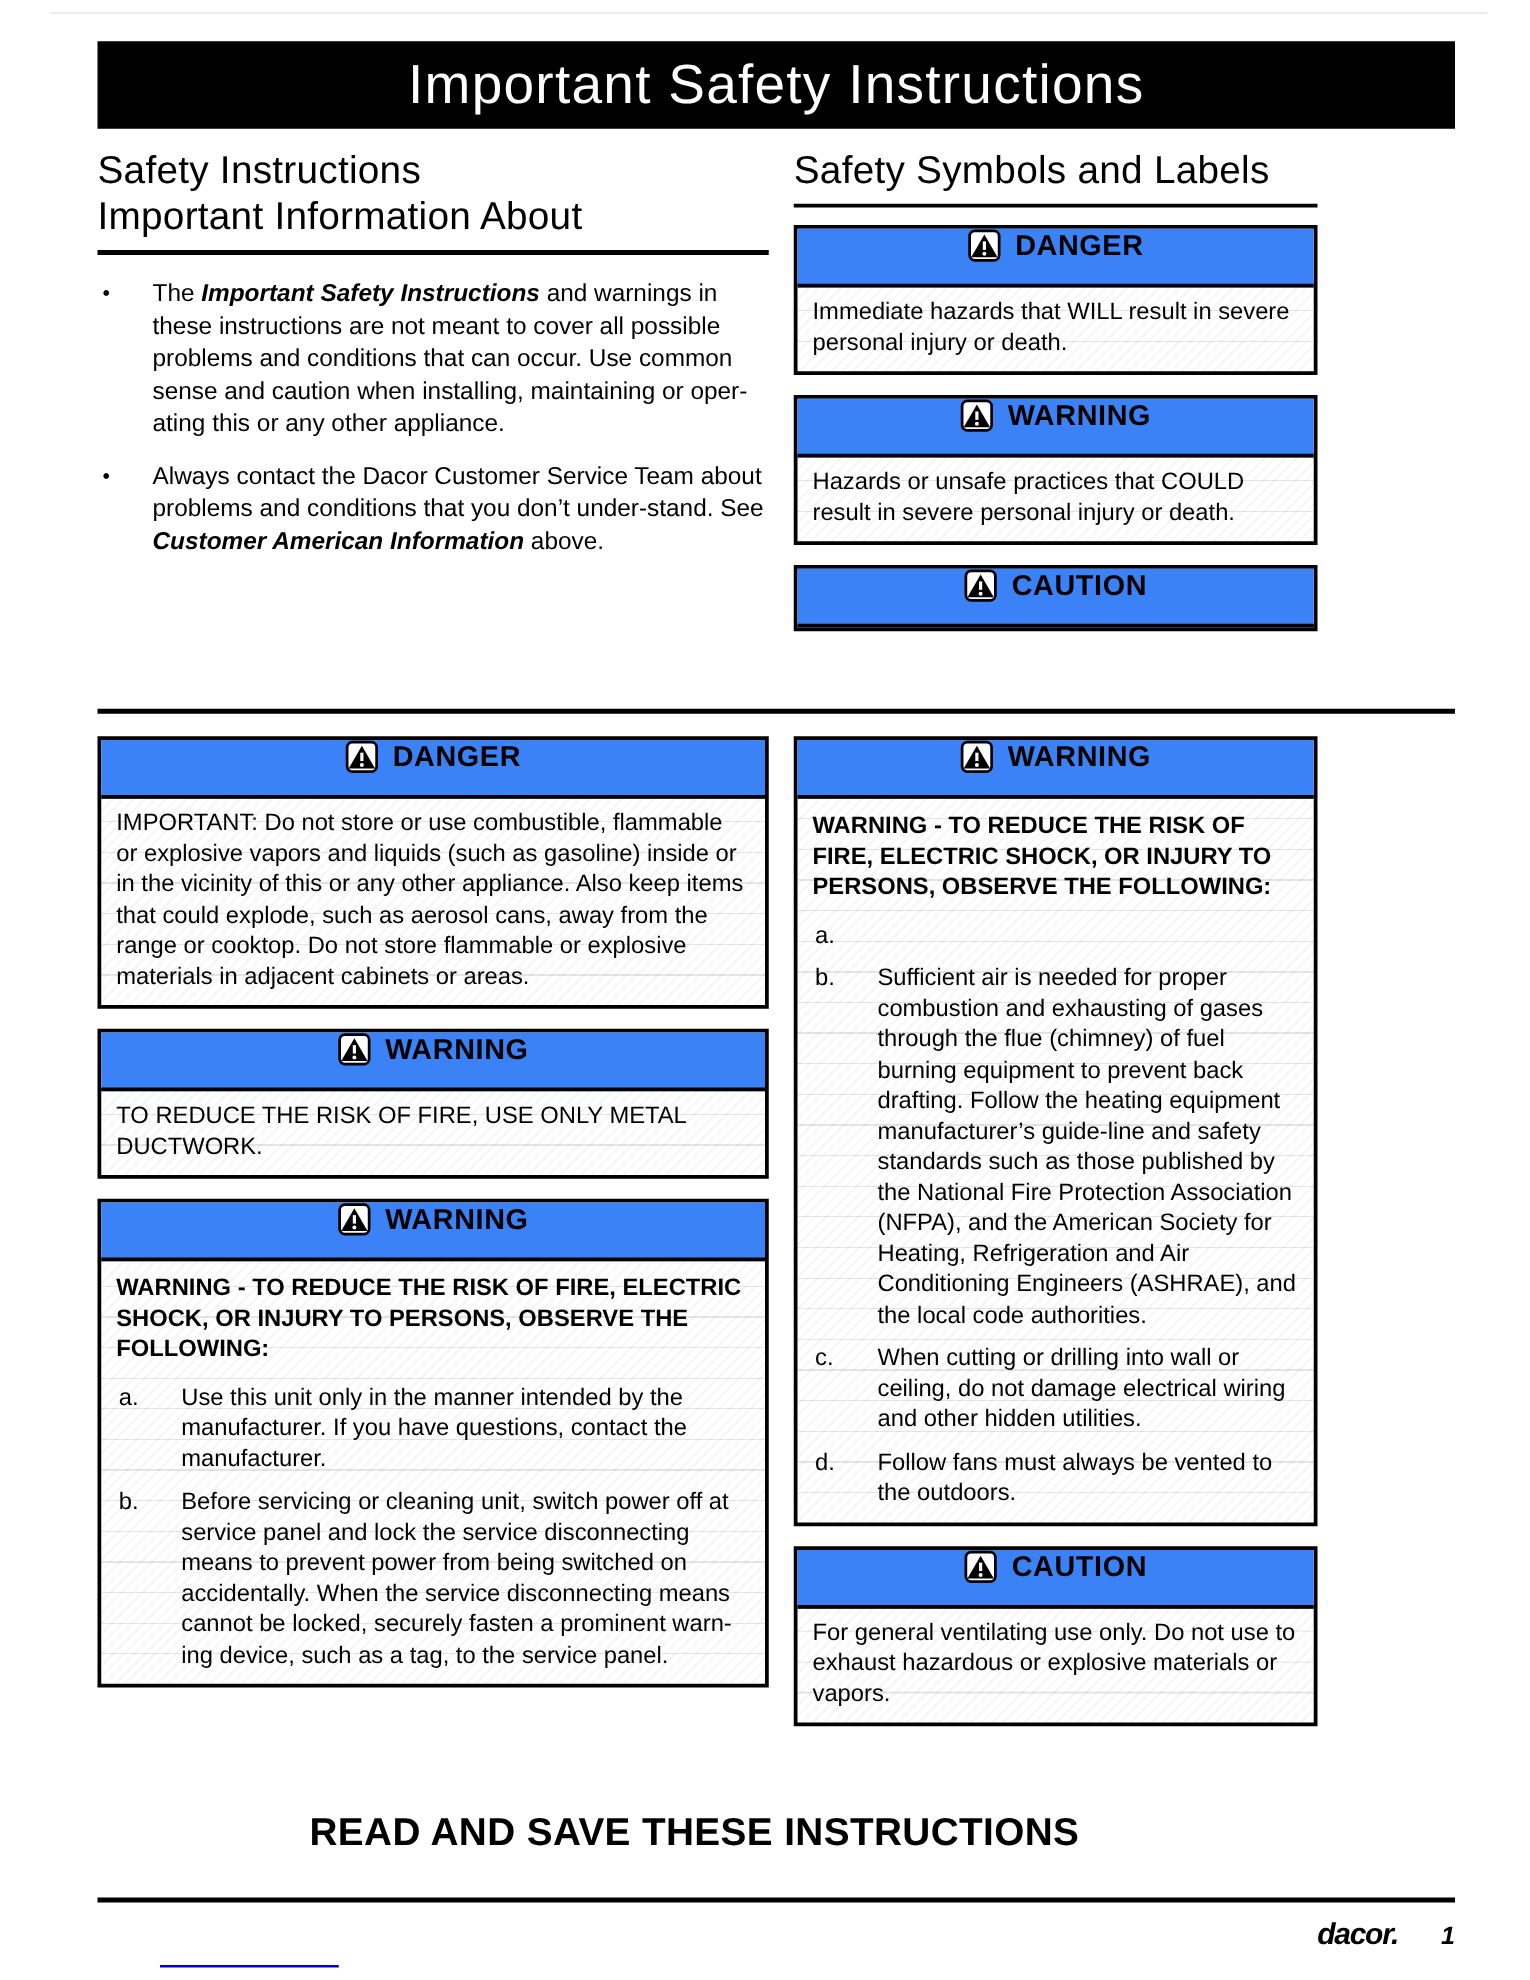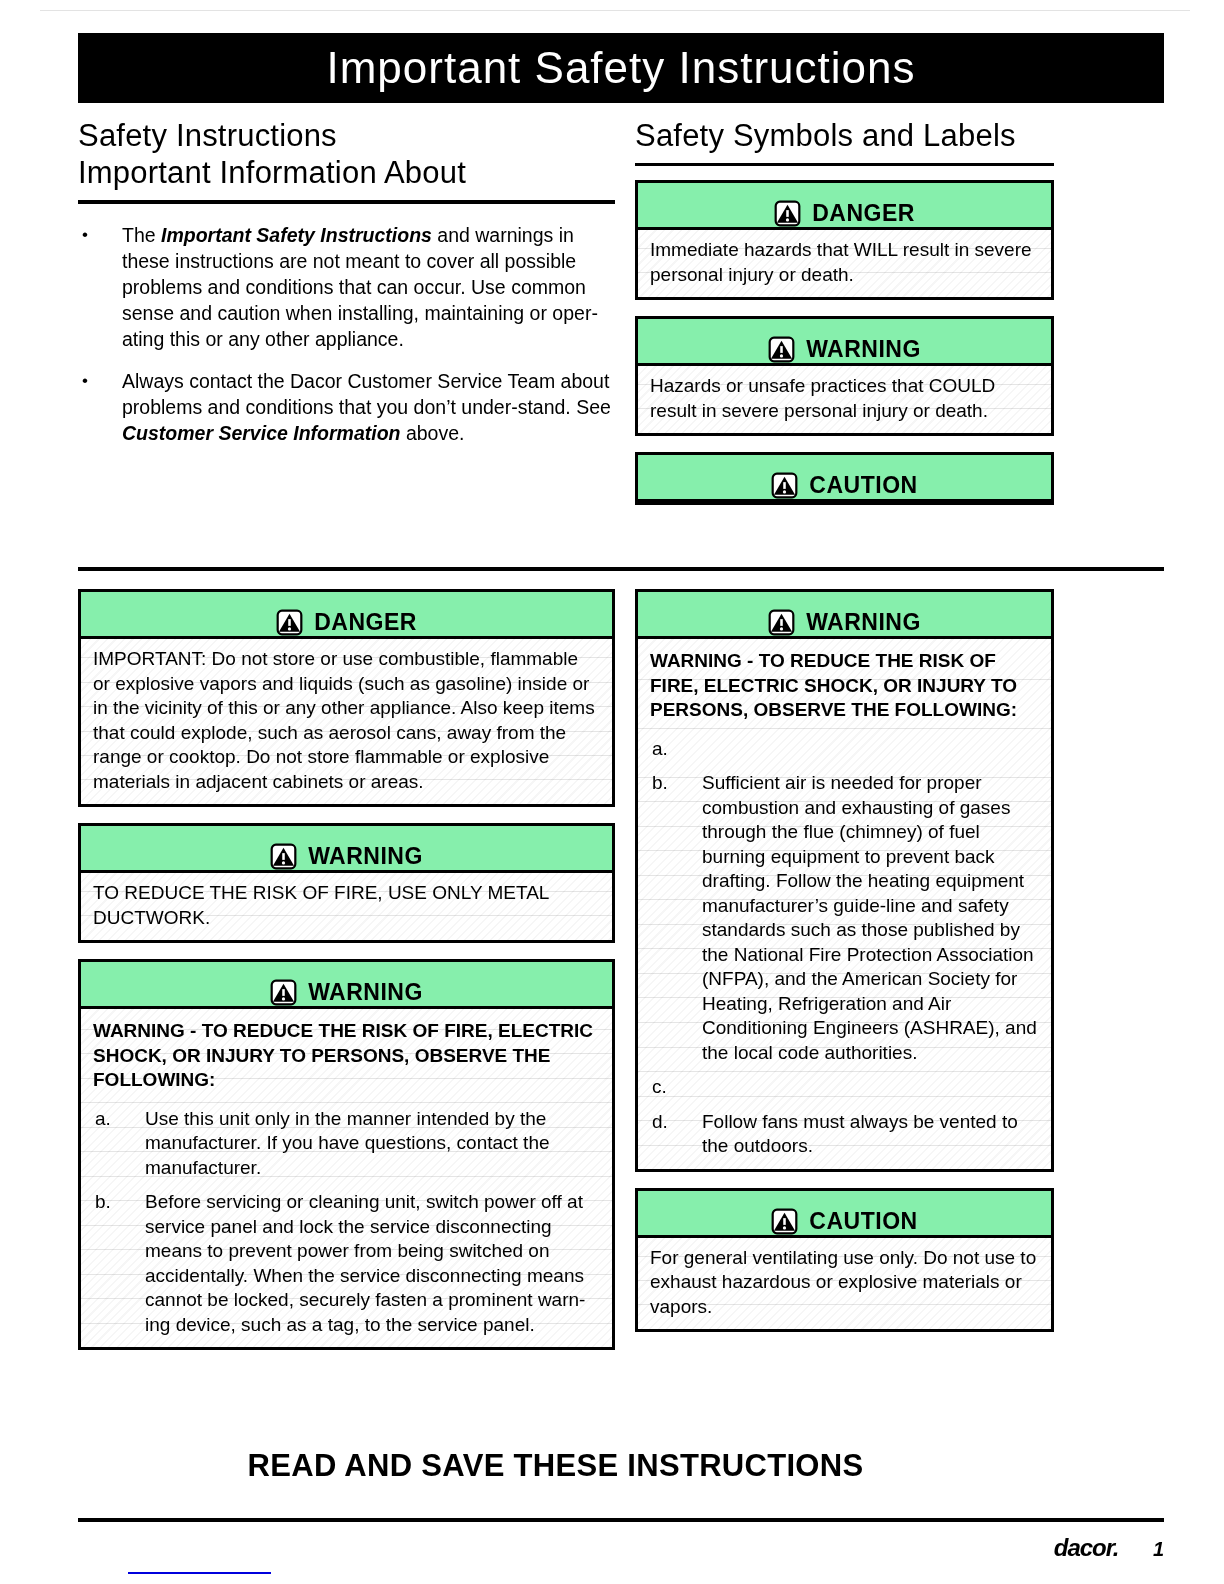--- a/index.html
+++ b/index.html
@@ -34,22 +34,22 @@
   .bullets{margin-top:18px;}
   .bullet-row{display:flex;margin-bottom:16px;font-size:19.5px;line-height:26px;}
   .bullet-marker{width:40px;flex:none;padding-left:4px;font-size:17px;}
   .bullet-text{flex:1;}
   .emph{font-weight:bold;font-style:italic;}
 
   
   .sbox{border:3px solid #000;margin-top:16px;background:#fff;}
   .sbox:first-child{margin-top:0;}
   .sbox-header{
-    display:flex;align-items:flex-end;justify-content:center;gap:11px;
-    height:44px;border-bottom:3px solid #000;background:#86efac;
+    display:flex;align-items:flex-start;justify-content:center;gap:11px;
+    height:44px;border-bottom:3px solid #000;background:#3b82f6;
   }
   .sbox-title{font-weight:bold;font-size:23px;letter-spacing:.5px;}
   .sbox-body{
     padding:8px 12px 10px;font-size:19px;line-height:24.5px;
     background-image:
       repeating-linear-gradient(0deg, rgba(0,0,0,0) 0 23.5px, rgba(0,0,0,0.10) 23.5px 24.5px),
       repeating-linear-gradient(135deg, rgba(0,0,0,0.035) 0 1.5px, rgba(0,0,0,0) 1.5px 6px);
   }
   .sbox-body b{font-weight:normal;}
   .lead{font-weight:bold;margin:2px 0 14px;}
@@ -104,21 +104,21 @@
         </div>
         <div class="rule-thick"></div>
 
         <div class="bullets">
           <div class="bullet-row">
             <span class="bullet-marker">•</span>
             <span class="bullet-text"><span>The </span><span class="emph">Important Safety Instructions</span><span> and warnings in these instructions are not meant to cover all possible problems and conditions that can occur. Use common sense and caution when installing, maintaining or oper-ating this or any other appliance.</span></span>
           </div>
           <div class="bullet-row">
             <span class="bullet-marker">•</span>
-            <span class="bullet-text"><span>Always contact the Dacor Customer Service Team about problems and conditions that you don’t under-stand. See </span><span class="emph">Customer Service Information</span><span> above.</span></span>
+            <span class="bullet-text"><span>Always contact the Dacor Customer Service Team about problems and conditions that you don’t under-stand. See </span><span class="emph">Customer American Information</span><span> above.</span></span>
           </div>
         </div>
       </div>
 
       <div class="col-right">
         <div class="h2">
           <span>Safety Symbols and Labels</span>
         </div>
         <div class="rule-thin"></div>
 
@@ -213,20 +213,21 @@
             <div class="lead">WARNING - TO REDUCE THE RISK OF FIRE, ELECTRIC SHOCK, OR INJURY TO PERSONS, OBSERVE THE FOLLOWING:</div>
             <div class="itm">
               <span class="itm-label">a.</span>
             </div>
             <div class="itm">
               <span class="itm-label">b.</span>
               <span class="itm-text">Sufficient air is needed for proper combustion and exhausting of gases through the flue (chimney) of fuel burning equipment to prevent back drafting. Follow the heating equipment manufacturer’s guide-line and safety standards such as those published by the National Fire Protection Association (NFPA), and the American Society for Heating, Refrigeration and Air Conditioning Engineers (ASHRAE), and the local code authorities.</span>
             </div>
             <div class="itm">
               <span class="itm-label">c.</span>
+              <span class="itm-text">When cutting or drilling into wall or ceiling, do not damage electrical wiring and other hidden utilities.</span>
             </div>
             <div class="itm">
               <span class="itm-label">d.</span>
               <span class="itm-text">Follow fans must always be vented to the outdoors.</span>
             </div>
           </div>
         </div>
 
         <div class="sbox">
           <div class="sbox-header">

